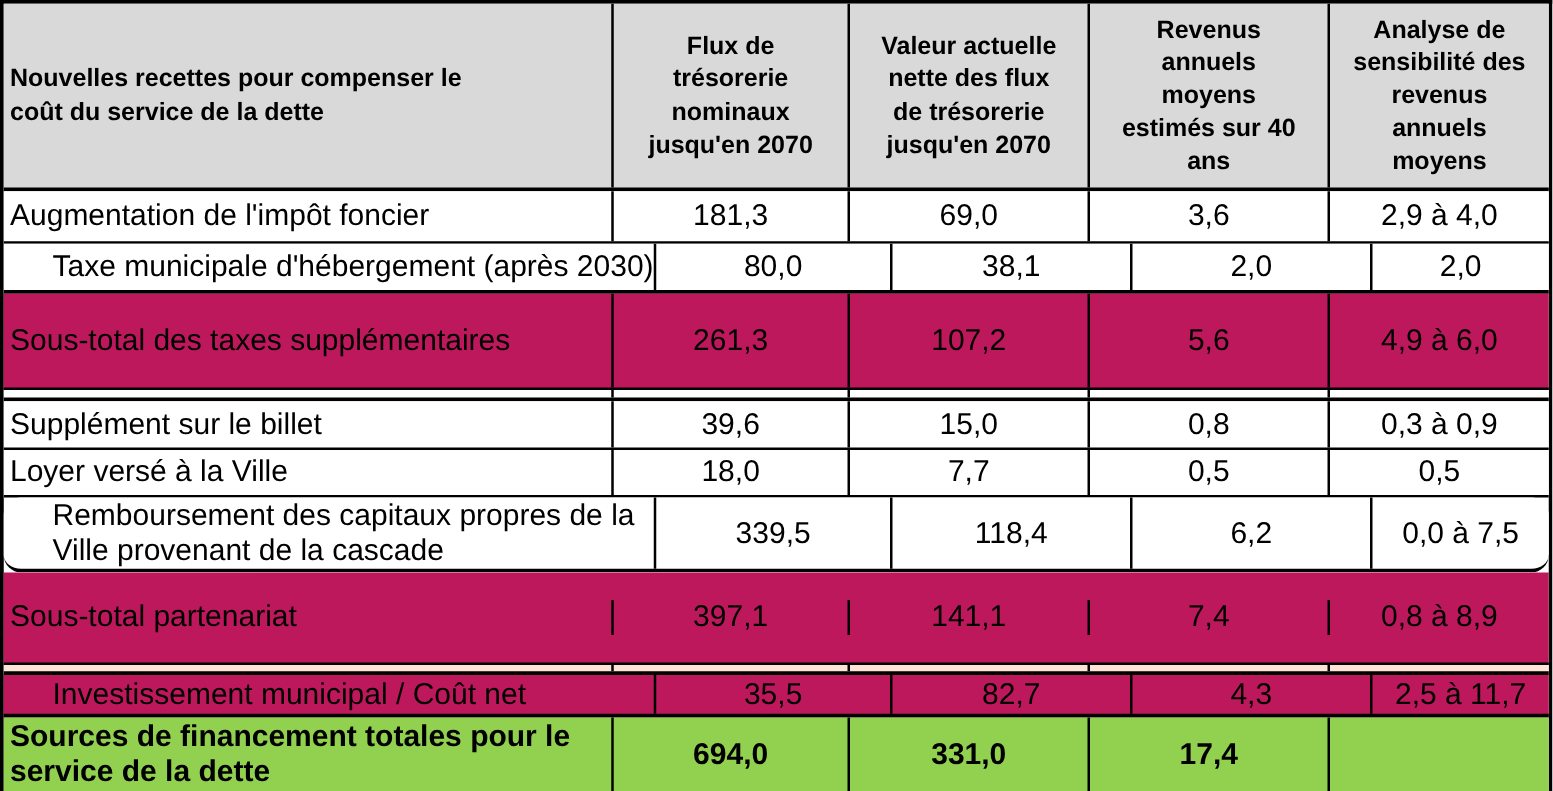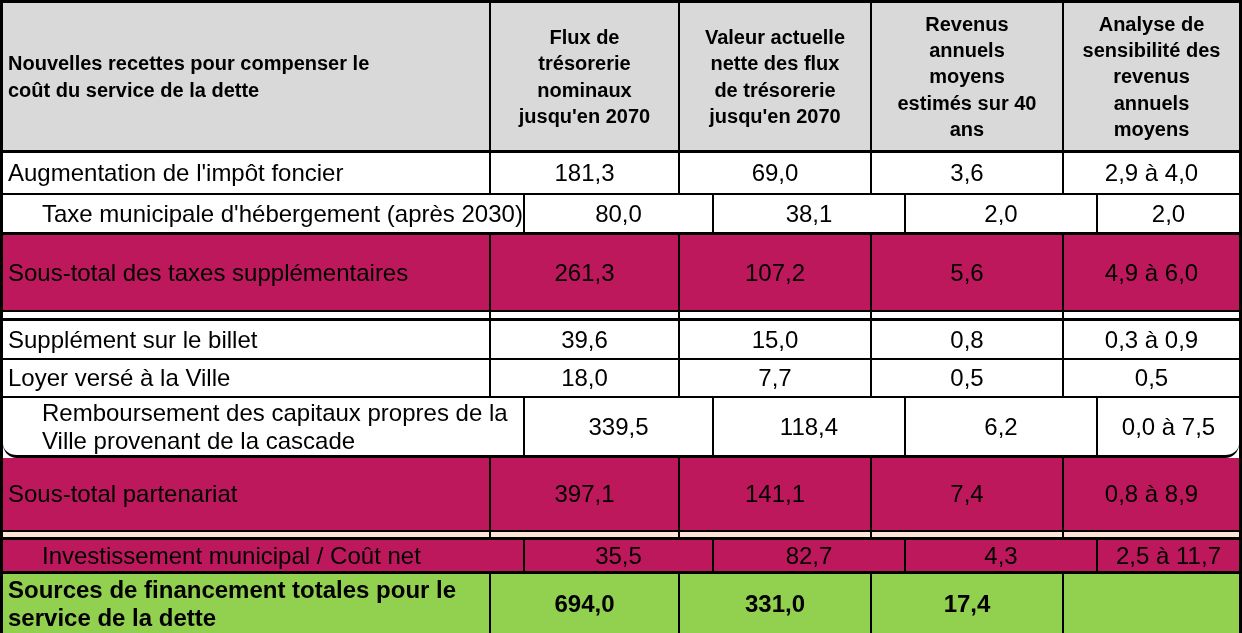--- a/index.html
+++ b/index.html
@@ -51,21 +51,21 @@
   .row { font-size: 24px; line-height: 1.15; }
   .row-normal { background: #ffffff; }
   .row-subtotal { background: #be185d; font-weight: normal; }
   .row-total { background: #92D050; font-weight: bold; }
   .h42 { height: 42px; }
   .h40 { height: 40px; }
   .h39 { height: 39px; }
   .h38 { height: 38px; }
   .h77 { height: 77px; }
   .h60 { height: 60px; border-radius: 14px; }
-  .h74 { height: 74px; }
+  .h74 { height: 74px; align-items: center; }
   .h34 { height: 34px; }
   .h59 { height: 59px; }
   .spacer-white { height: 9px; background: #ffffff; border-bottom-width: 3px; }
   .spacer-peach { height: 8px; background: #FCE4D6; border-bottom-width: 3px; }
   .spacer-white .td, .spacer-peach .td { height: 100%; }
 </style>
 </head>
 <body>
 
 <div id="table">

